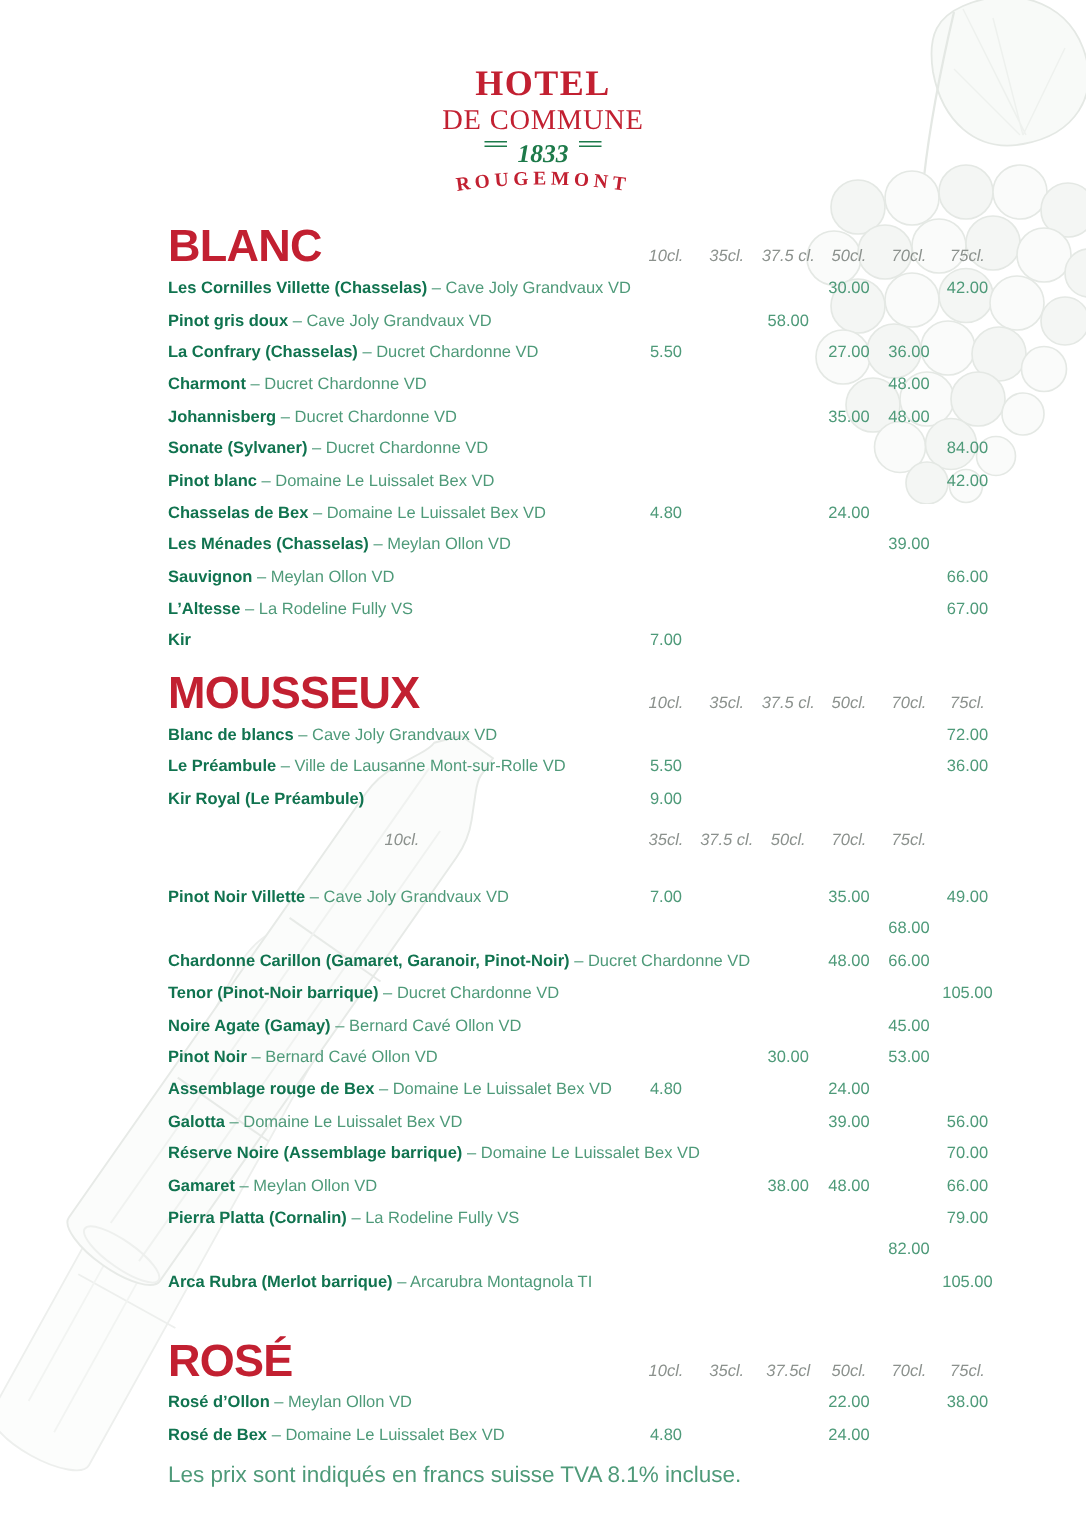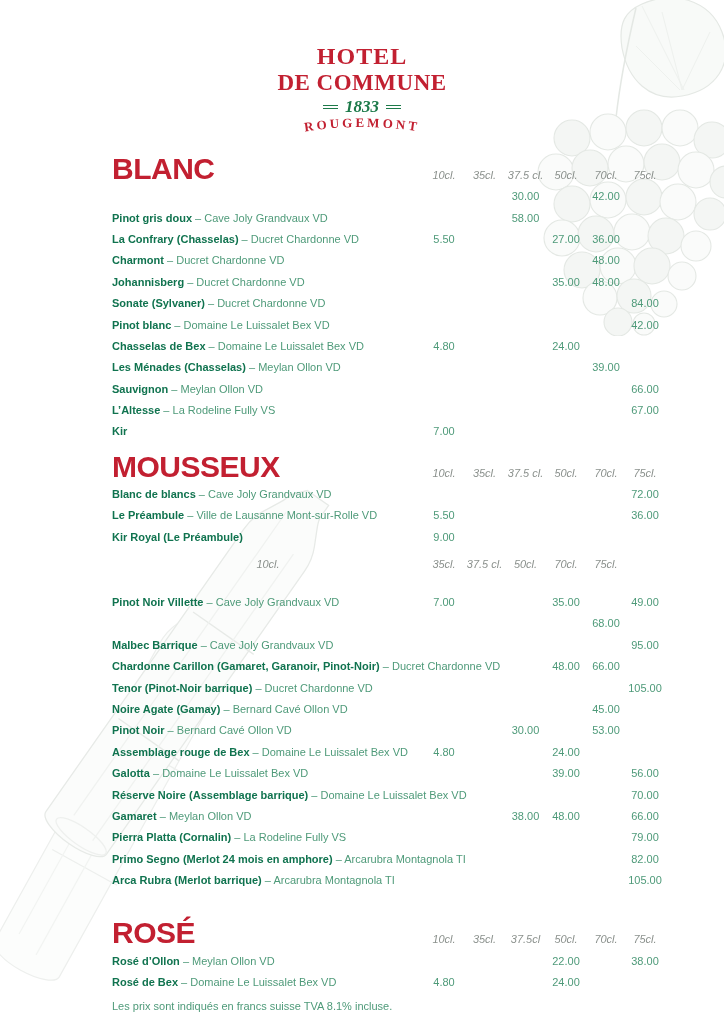--- a/index.html
+++ b/index.html
@@ -25,26 +25,26 @@
   .bottles{position:absolute;left:-70px;top:430px;}
   .content{position:relative;z-index:1;}
 
   
   .logo{margin-top:44px;text-align:center;line-height:1;}
   .logo-line1{
     font-family:"Liberation Serif",serif;font-weight:700;
     font-size:24px;letter-spacing:1px;color:var(--accent-red);
   }
   .logo-line2{
-    font-family:"Liberation Serif",serif;font-weight:700;
-    font-size:23px;letter-spacing:.5px;color:var(--accent-red);
+    font-family:"Liberation Serif",serif;font-weight:400;
+    font-size:19px;letter-spacing:.5px;color:var(--accent-red);
     margin-top:3px;
   }
   .logo-year{
-    margin-top:4px;display:flex;justify-content:center;align-items:center;gap:7px;
+    margin-top:4px;display:flex;justify-content:center;gap:7px;
     color:#1d7a4a;font-family:"Liberation Serif",serif;
     font-style:italic;font-weight:700;font-size:17px;
   }
   .flourish{width:15px;height:4px;border-top:1px solid #1d7a4a;border-bottom:1px solid #1d7a4a;}
   .rougemont{display:block;margin:0 auto;margin-top:-2px;}
   .rougemont text{
     font-family:"Liberation Serif",serif;font-weight:700;font-size:13px;
     letter-spacing:3px;fill:var(--accent-red);
   }
 
@@ -67,21 +67,21 @@
     text-align:center;white-space:nowrap;font-style:italic;
   }
   .row{height:20.4px;align-items:center;margin-top:1px;}
   .name-cell{white-space:nowrap;overflow:visible;font-size:11px;}
   .wname{font-weight:700;color:var(--name-green);}
   .sep,.producer{color:var(--text-green);font-weight:400;}
   .price{font-size:11px;color:var(--text-green);text-align:center;white-space:nowrap;}
 
   
   .footer{
-    margin:8px 0 0 112px;font-size:11px;color:var(--text-green);
+    margin:8px 0 0 112px;font-size:15px;color:var(--text-green);
   }
 </style>
 </head>
 <body>
 
 <div class="page">
 
   <div class="watermarks">
     <svg class="bottles" width="480" height="620" viewBox="0 0 480 620" fill="none">
       <g transform="translate(300,175) rotate(29)" stroke="#edefEd" stroke-width="1.2">
@@ -162,20 +162,21 @@
           <div class="sec-head">
             <h2 class="sec-title">BLANC</h2>
             <div class="col-head">10cl.</div>
             <div class="col-head">35cl.</div>
             <div class="col-head">37.5 cl.</div>
             <div class="col-head">50cl.</div>
             <div class="col-head">70cl.</div>
             <div class="col-head">75cl.</div>
           </div>
           <div class="row">
+            <div class="name-cell"><span class="wname">Les Cornilles Villette (Chasselas)</span><span class="sep"> – </span><span class="producer">Cave Joly Grandvaux VD</span></div>
             <div class="price"></div>
             <div class="price"></div>
             <div class="price"></div>
             <div class="price">30.00</div>
             <div class="price"></div>
             <div class="price">42.00</div>
           </div>
           <div class="row">
             <div class="name-cell"><span class="wname">Pinot gris doux</span><span class="sep"> – </span><span class="producer">Cave Joly Grandvaux VD</span></div>
             <div class="price"></div>
@@ -334,29 +335,20 @@
           </div>
           <div class="row">
             <div class="price"></div>
             <div class="price"></div>
             <div class="price"></div>
             <div class="price"></div>
             <div class="price"></div>
             <div class="price">68.00</div>
           </div>
           <div class="row">
-            <div class="name-cell"><span class="wname">Malbec Barrique</span><span class="sep"> – </span><span class="producer">Cave Joly Grandvaux VD</span></div>
-            <div class="price"></div>
-            <div class="price"></div>
-            <div class="price"></div>
-            <div class="price"></div>
-            <div class="price"></div>
-            <div class="price">95.00</div>
-          </div>
-          <div class="row">
             <div class="name-cell"><span class="wname">Chardonne Carillon (Gamaret, Garanoir, Pinot-Noir)</span><span class="sep"> – </span><span class="producer">Ducret Chardonne VD</span></div>
             <div class="price"></div>
             <div class="price"></div>
             <div class="price"></div>
             <div class="price">48.00</div>
             <div class="price">66.00</div>
             <div class="price"></div>
           </div>
           <div class="row">
             <div class="name-cell"><span class="wname">Tenor (Pinot-Noir barrique)</span><span class="sep"> – </span><span class="producer">Ducret Chardonne VD</span></div>
@@ -424,21 +416,20 @@
           <div class="row">
             <div class="name-cell"><span class="wname">Pierra Platta (Cornalin)</span><span class="sep"> – </span><span class="producer">La Rodeline Fully VS</span></div>
             <div class="price"></div>
             <div class="price"></div>
             <div class="price"></div>
             <div class="price"></div>
             <div class="price"></div>
             <div class="price">79.00</div>
           </div>
           <div class="row">
-            <div class="name-cell"><span class="wname">Primo Segno (Merlot 24 mois en amphore)</span><span class="sep"> – </span><span class="producer">Arcarubra Montagnola TI</span></div>
             <div class="price"></div>
             <div class="price"></div>
             <div class="price"></div>
             <div class="price"></div>
             <div class="price"></div>
             <div class="price">82.00</div>
           </div>
           <div class="row">
             <div class="name-cell"><span class="wname">Arca Rubra (Merlot barrique)</span><span class="sep"> – </span><span class="producer">Arcarubra Montagnola TI</span></div>
             <div class="price"></div>

